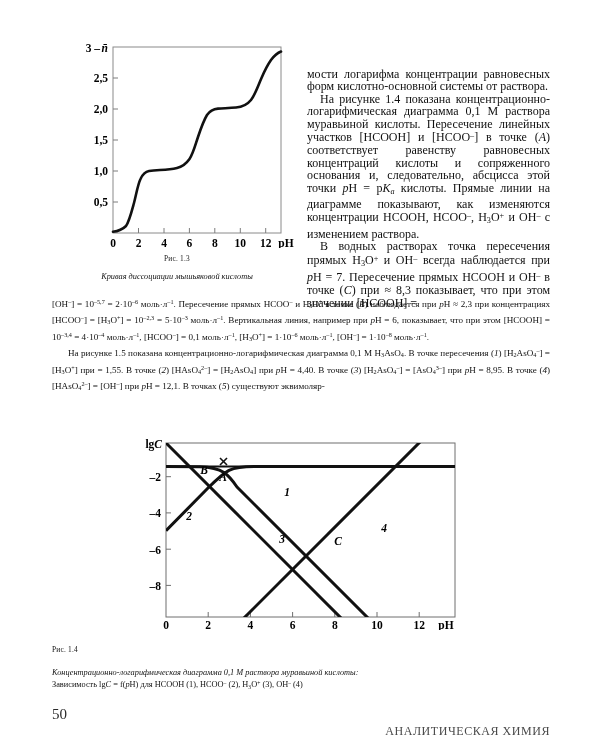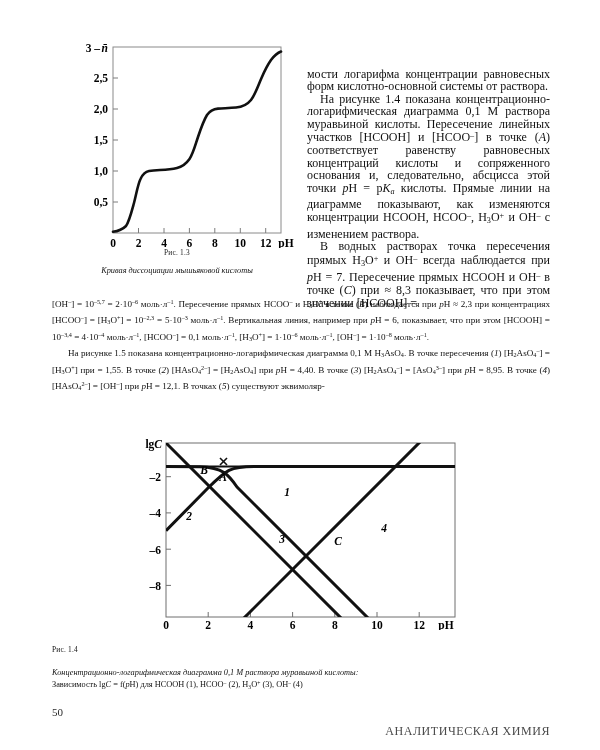--- a/index.html
+++ b/index.html
@@ -41,21 +41,21 @@
   .fig13-plot {
     position: relative;
     width: 238px;
     height: 212px;
   }
 
   .fig-caption-num {
     font-size: 7.4px;
     text-align: center;
     letter-spacing: .2px;
-    margin-top: 0;
+    margin-top: 6px;
     color: #1a1a1a;
   }
   .fig-caption-text {
     font-size: 8.3px;
     font-style: italic;
     text-align: center;
     margin-top: 9px;
     line-height: 1.25;
     color: #111;
   }
@@ -129,21 +129,21 @@
   .footer {
     position: absolute;
     left: 52px;
     top: 706px;
     width: 498px;
     height: 18px;
   }
   .footer .pageno {
     position: absolute;
     left: 0; top: 0;
-    font-size: 11px;
+    font-size: 15px;
     color: #2a2a2a;
   }
   .footer .booktitle {
     position: absolute;
     right: 0; top: 18px;
     font-size: 12px;
     letter-spacing: .55px;
     color: #4a4a4a;
   }
 

